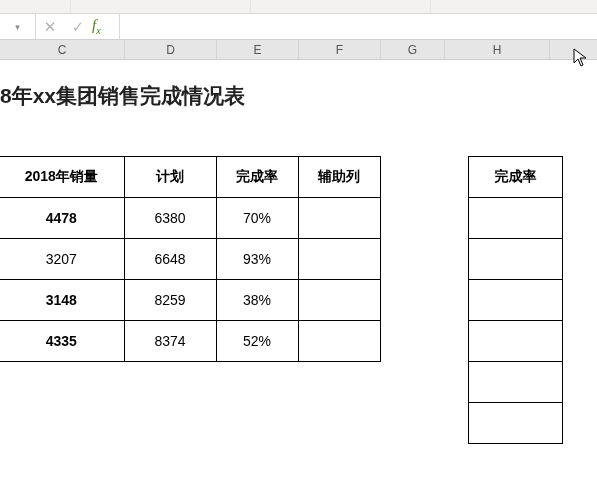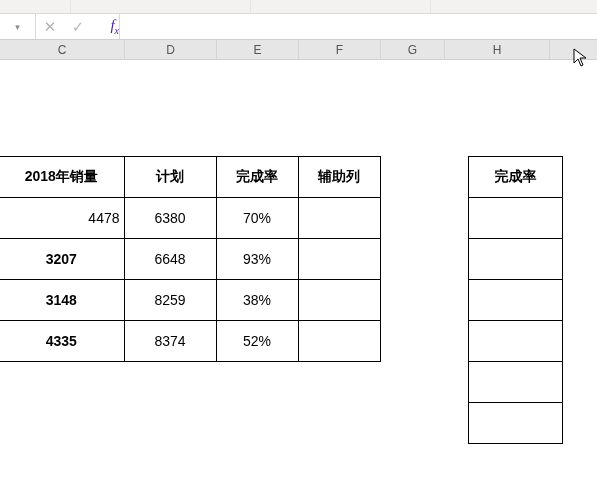--- a/index.html
+++ b/index.html
@@ -9,21 +9,21 @@
   
   .ribbon-frag { position: absolute; top: 0; left: 0; right: 0; height: 14px; border-bottom: 1px solid #d9d9d9; background: #f3f2f1; }
   .ribbon-frag .sec { position: absolute; top: 0; bottom: 0; border-left: 1px solid #e5e5e5; }
 
   
   .fbar { position: absolute; top: 14px; left: 0; right: 0; height: 26px; display: flex; align-items: stretch; border-bottom: 1px solid #cfcfcf; background: #fff; }
   .namebox { width: 36px; border-right: 1px solid #d9d9d9; background: #fff; display:flex; align-items:center; justify-content:center; }
   .namebox .dd { font-size: 9px; color: #8a8a8a; }
   .fbar-btn { width: 28px; display:flex; align-items:center; justify-content:center; color: #b3b3b3; font-size: 15px; border-right: 0; }
   .fbar-btn.ok { color: #b8b8b8; }
-  .fx { width: 28px; display:flex; align-items:center; justify-content:flex-end; font-style: italic; color: #4c1d95; font-family: "Times New Roman", serif; font-size: 15px; border-right: 1px solid #d9d9d9; }
+  .fx { width: 28px; display:flex; align-items:center; justify-content:flex-start; font-style: italic; color: #4d7c0f; font-family: "Times New Roman", serif; font-size: 15px; border-right: 1px solid #d9d9d9; }
   .fx sub { font-size: 10px; font-style: italic; }
   .formula-input { flex: 1; border: none; outline: none; font-size: 13px; padding: 0 6px; color: #222; background: #fff; }
 
   
   .colhdr { position: absolute; top: 40px; left: 0; right: 0; height: 20px; background: #e6e6e6; border-bottom: 1px solid #cfcfcf; display:flex; }
   .colhdr .ch { text-align: center; font-size: 12px; color: #555; border-right: 1px solid #d4d4d4; display:flex; align-items:center; justify-content:center; }
 
   
   .sheet { position: absolute; top: 60px; left: 0; right: 0; bottom: 0; background: #fff; }
 
@@ -80,39 +80,40 @@
   <div class="ch" style="width:92px">D</div>
   <div class="ch" style="width:82px">E</div>
   <div class="ch" style="width:82px">F</div>
   <div class="ch" style="width:64px">G</div>
   <div class="ch" style="width:105px">H</div>
   <div class="ch" style="flex:1;border-right:none"></div>
 </div>
 
 <div class="sheet">
 
+  <div class="title">8年xx集团销售完成情况表</div>
 
   <table class="tbl">
     <thead>
       <tr>
         <th class="c-sales">2018年销量</th>
         <th class="c-plan">计划</th>
         <th class="c-rate">完成率</th>
         <th class="c-aux">辅助列</th>
       </tr>
     </thead>
     <tbody id="main-tbody">
         <tr>
-          <td class="c-sales" style="font-weight: 400; text-align: right;">4478</td>
+          <td class="c-sales" style="font-weight: 700;">4478</td>
           <td class="c-plan">6380</td>
           <td class="c-rate">70%</td>
           <td class="c-aux"></td>
         </tr>
         <tr>
-          <td class="c-sales" style="font-weight: 700;">3207</td>
+          <td class="c-sales" style="font-weight: 400;">3207</td>
           <td class="c-plan">6648</td>
           <td class="c-rate">93%</td>
           <td class="c-aux"></td>
         </tr>
         <tr>
           <td class="c-sales" style="font-weight: 700; margin-left: 24px;">3148</td>
           <td class="c-plan">8259</td>
           <td class="c-rate">38%</td>
           <td class="c-aux"></td>
         </tr>

